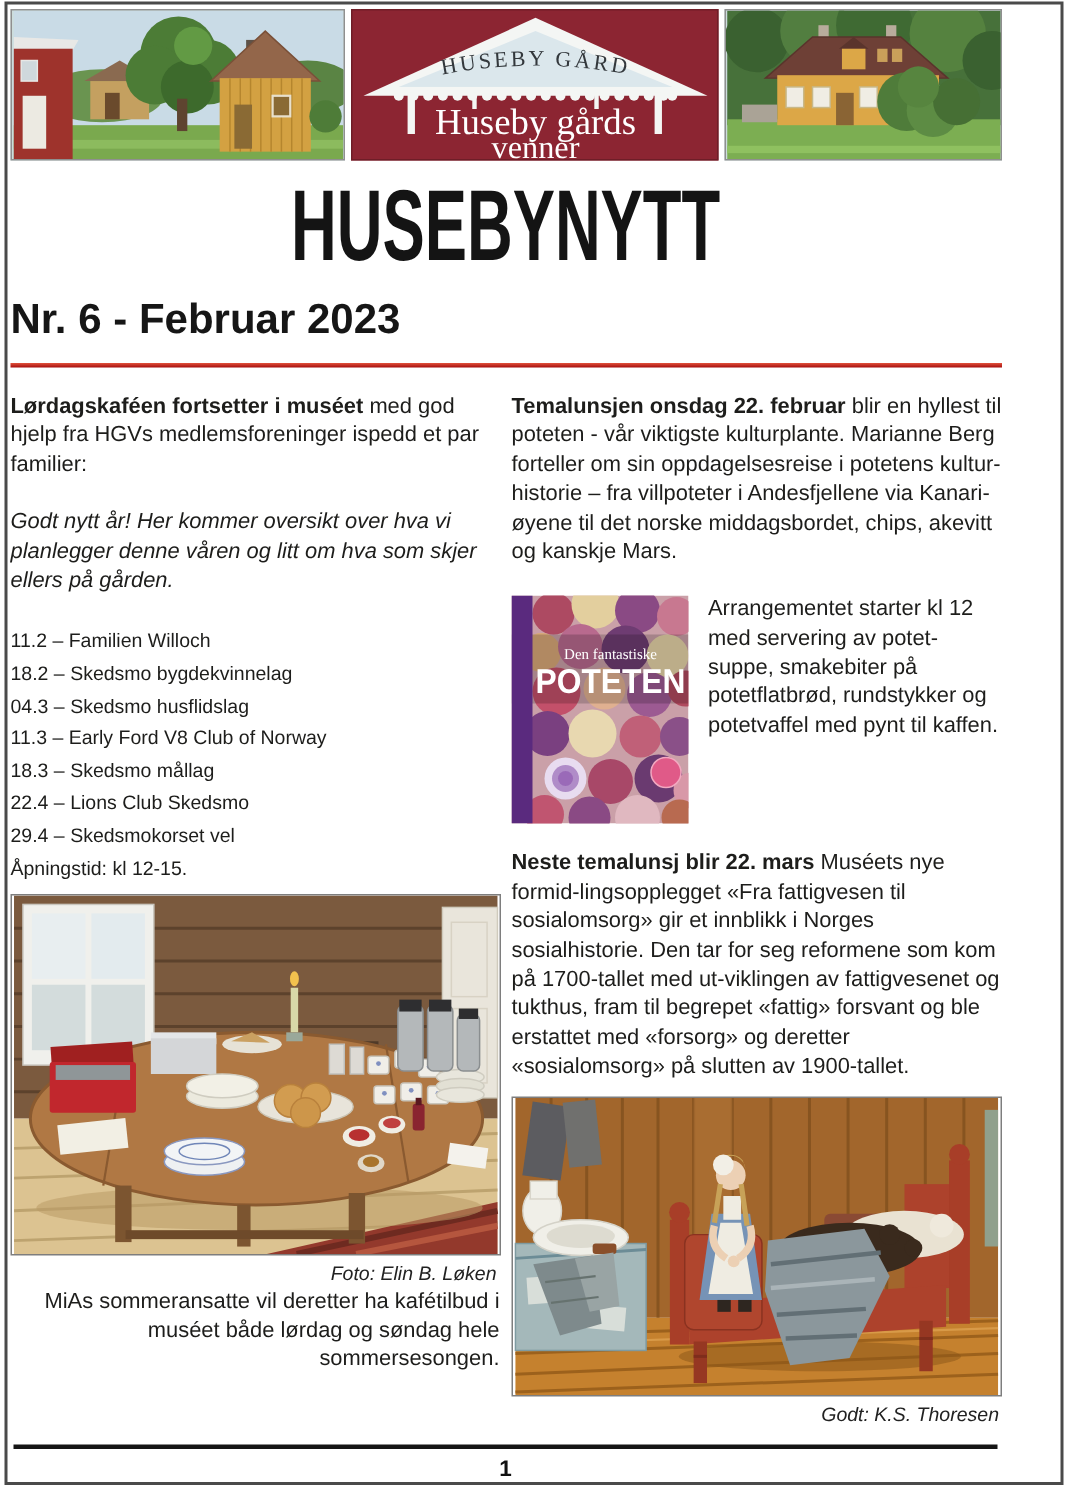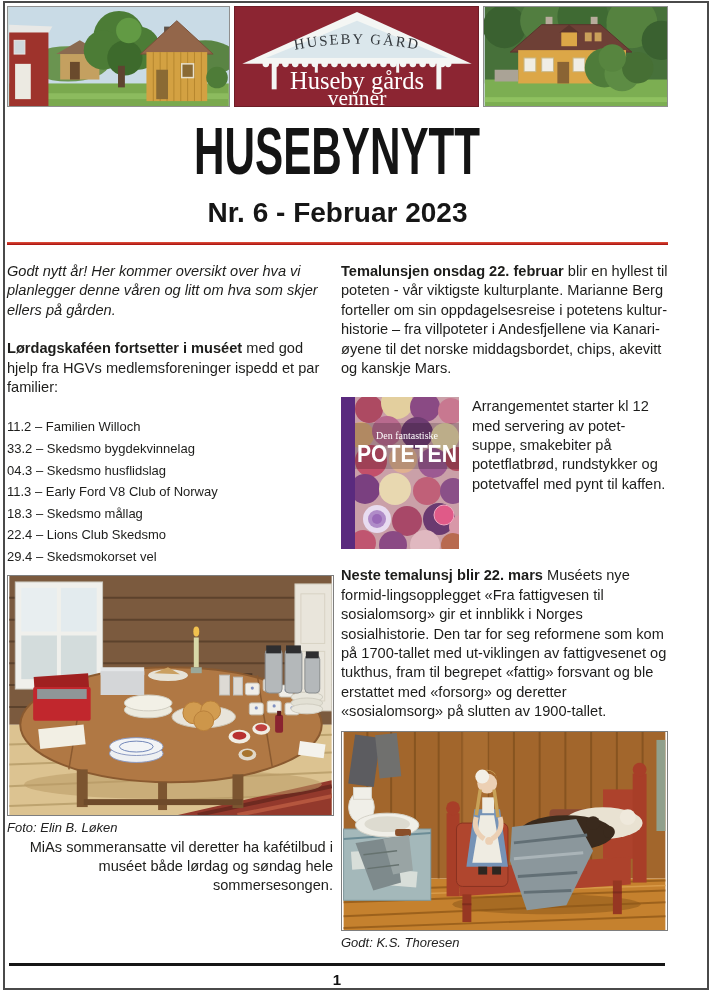--- a/index.html
+++ b/index.html
@@ -9,34 +9,34 @@
         border:2px solid #4a4a4a;pointer-events:none;z-index:5;}
   .content{position:absolute;left:7px;top:6px;width:661px;}
 
   
   .header-row{display:flex;gap:4px;height:101px;}
   .hphoto{border:1px solid #8f8f8f;box-sizing:border-box;overflow:hidden;background:#cdd;}
   .hphoto svg,.photo svg,.book-cover svg{display:block;}
   .title-wrap{text-align:center;margin-top:12px;height:66px;}
   .title-text{display:inline-block;font-size:67px;line-height:64px;font-weight:700;
         color:#141414;transform:scaleX(.63);transform-origin:center;white-space:nowrap;}
-  .issue{margin-top:12px;text-align:center;font-size:28px;font-weight:700;color:#161616;}
+  .issue{margin-top:12px;text-align:left;font-size:28px;font-weight:700;color:#161616;}
   .red-rule{height:3px;margin-top:13px;background:linear-gradient(180deg,#e2523c,#a50d0d);}
 
   
   .columns{display:flex;margin-top:17px;}
   .col-left{width:334px;padding-right:8px;box-sizing:border-box;}
   .col-right{width:327px;}
   .bt{font-size:14.6px;line-height:19.4px;margin:0 0 19px;}
   .italic{font-style:italic;}
   b{font-weight:700;}
   .list-line{font-size:13px;line-height:21.6px;}
   .photo{border:1px solid #7e7e7e;box-sizing:border-box;}
   .photo1{margin-top:7px;width:327px;}
-  .caption{font-size:13px;font-style:italic;line-height:15px;text-align:left;margin:4px 2px 3px 0;color:#222;}
+  .caption{font-size:13px;font-style:italic;line-height:15px;text-align:right;margin:4px 2px 3px 0;color:#222;}
   .closing{font-size:14.6px;line-height:19px;margin:0;text-align:right;}
 
   .book-row{display:flex;margin:0 0 17px;}
   .book-cover{flex:none;width:118px;height:152px;}
   .book-text{margin-left:13px;}
   .book-text p{margin:0;font-size:14.6px;line-height:19.3px;}
   .neste{margin-bottom:9px;}
   .photo2{width:327px;}
 
   
@@ -166,32 +166,33 @@
     </div>
 
     <div class="title-wrap">
       <span class="title-text">HUSEBYNYTT</span>
     </div>
     <div class="issue">Nr. 6 - Februar 2023</div>
     <div class="red-rule"></div>
 
     <div class="columns">
       <div class="col-left">
+        <p class="bt"><b>Lørdagskaféen fortsetter i muséet</b><span> med god hjelp fra HGVs medlemsforeninger ispedd et par familier:</span></p>
+
         <p class="bt italic">Godt nytt år! Her kommer oversikt over hva vi planlegger denne våren og litt om hva som skjer ellers på gården.</p>
-
-        <p class="bt"><b>Lørdagskaféen fortsetter i muséet</b><span> med god hjelp fra HGVs medlemsforeninger ispedd et par familier:</span></p>
 
         <div>
           <div class="list-line">11.2 – Familien Willoch</div>
-          <div class="list-line">33.2 – Skedsmo bygdekvinnelag</div>
+          <div class="list-line">18.2 – Skedsmo bygdekvinnelag</div>
           <div class="list-line">04.3 – Skedsmo husflidslag</div>
           <div class="list-line">11.3 – Early Ford V8 Club of Norway</div>
           <div class="list-line">18.3 – Skedsmo mållag</div>
           <div class="list-line">22.4 – Lions Club Skedsmo</div>
           <div class="list-line">29.4 – Skedsmokorset vel</div>
+          <div class="list-line">Åpningstid: kl 12-15.</div>
         </div>
 
         <div class="photo photo1">
           <svg width="325" height="239" viewBox="0 0 325 241">
             <rect x="0" y="0" width="325" height="150" fill="#7b5a3e"></rect>
             <g stroke="#5c422c" stroke-width="2">
               <line x1="0" y1="22" x2="325" y2="22"></line>
                 <line x1="0" y1="44" x2="325" y2="44"></line>
               <line x1="0" y1="66" x2="325" y2="66"></line>
                 <line x1="0" y1="88" x2="325" y2="88"></line>

